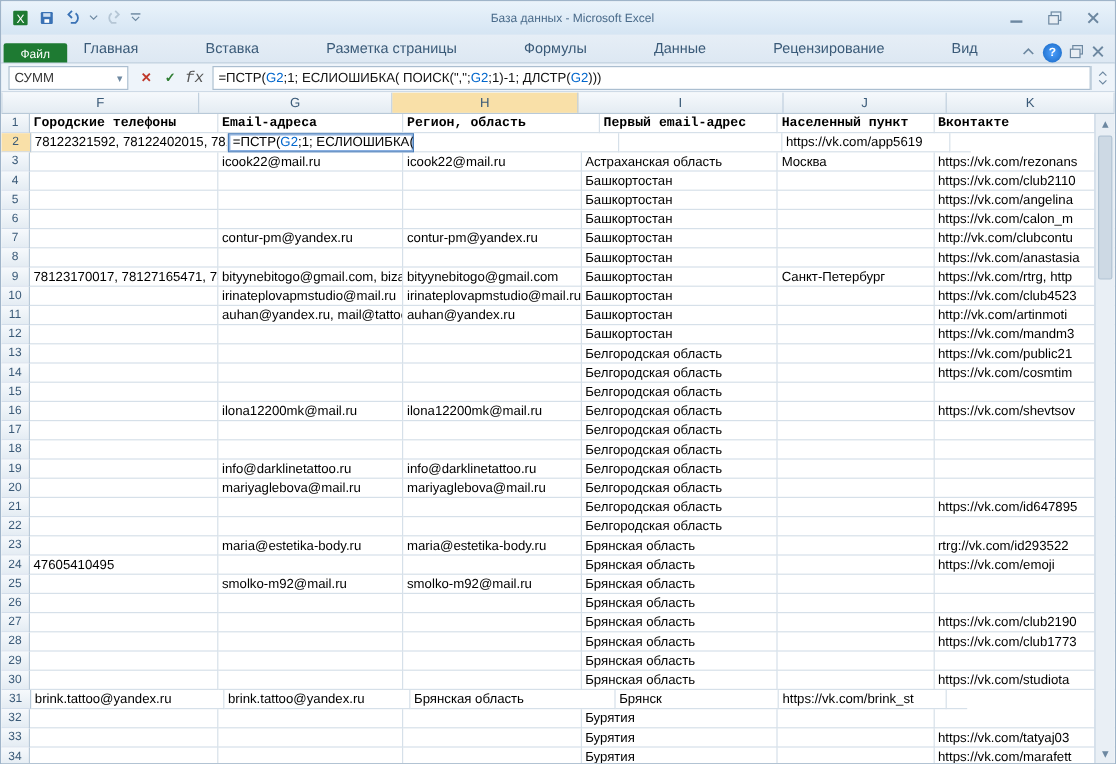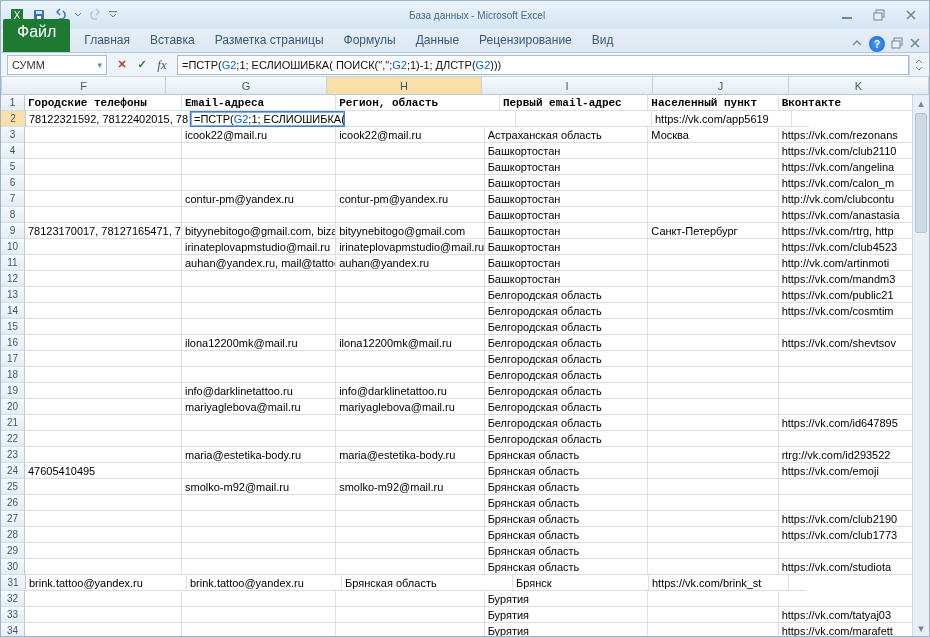--- a/index.html
+++ b/index.html
@@ -10,34 +10,34 @@
   .titlebar { height: 28px; background: linear-gradient(#eaf3fb,#d5e5f3); display: flex; align-items: center; padding: 0 6px; }
   .qat { display: flex; align-items: center; gap: 2px; }
   .qat-btn { width: 20px; height: 20px; display: flex; align-items: center; justify-content: center; border-radius: 2px; }
   .qat svg { display: block; }
   .titlebar-title { flex: 1; text-align: center; color: #4a6b8a; font-size: 10px; }
   .winctrl { display: flex; gap: 8px; align-items: center; color: #6d88a1; }
   .winctrl .wbtn { width: 24px; height: 16px; display: flex; align-items: center; justify-content: center; }
 
   
   .ribbon-tabs { height: 24px; background: linear-gradient(#e6eef6,#dde8f3); display: flex; align-items: flex-end; padding-left: 2px; border-bottom: 1px solid #b6c9da; }
-  .file-tab { background: #1e7a32; color: #fff; padding: 4px 14px 11px; font-size: 16px; border-radius: 2px 2px 0 0; margin-right: 4px; }
+  .file-tab { background: #1e7a32; color: #fff; padding: 4px 14px 1px; font-size: 10px; border-radius: 2px 2px 0 0; margin-right: 4px; }
   .ribbon-tab { padding: 4px 10px 5px; color: #3a5a78; font-size: 12px; cursor: default; }
   .ribbon-right { margin-left: auto; display: flex; align-items: center; gap: 6px; padding-right: 8px; color: #6d88a1; }
   .help-circle { width: 16px; height: 16px; border-radius: 50%; background: radial-gradient(#4da0ff,#1565c0); color: #fff; display: flex; align-items: center; justify-content: center; font-size: 10px; font-weight: bold; }
 
   
   .formula-row { height: 24px; background: #eef4fa; display: flex; align-items: center; border-bottom: 1px solid #c6d4e1; }
   .name-box { width: 100px; height: 20px; margin-left: 6px; background: #fff; border: 1px solid #abbed0; display: flex; align-items: center; padding: 0 4px; font-size: 11px; color: #333; }
   .name-box .dd { margin-left: auto; color: #6d88a1; font-size: 9px; }
   .fb-btns { display: flex; align-items: center; gap: 2px; margin: 0 6px; }
   .fb-btn { width: 18px; height: 18px; display: flex; align-items: center; justify-content: center; color: #4a6b8a; }
   .fb-btn.cancel { color: #c0392b; font-weight: bold; }
   .fb-btn.accept { color: #2e7d32; font-weight: bold; }
-  .fb-btn.fx { font-style: italic; font-family: Liberation Serif, serif; font-size: 13px; color: #555; }
+  .fb-btn.fx { font-style: italic; font-family: Liberation Mono, monospace; font-size: 13px; color: #555; }
   .formula-input { flex: 1; height: 20px; background: #fff; border: 1px solid #abbed0; display: flex; align-items: center; padding: 0 4px; font-size: 11px; color: #111; overflow: hidden; white-space: nowrap; }
   .formula-expand { width: 18px; height: 20px; display: flex; align-items: center; justify-content: center; color: #6d88a1; margin-right: 2px; border-left: 1px solid #c6d4e1;}
   .tok-blue { color: #0066cc; text-align: right; }
   .grid-wrap { flex: 1; display: flex; flex-direction: column; background: #fff; overflow: hidden; }
   .col-headers { display: flex; height: 18px; background: linear-gradient(#f6f9fc,#e4ecf3); border-bottom: 1px solid #b8c9d8; font-size: 11px; color: #3a5a78; }
   .corner { width: 25px; border-right: 1px solid #c1d0de; background: linear-gradient(#f6f9fc,#e4ecf3); }
   .ch { border-right: 1px solid #c1d0de; display: flex; align-items: center; justify-content: center; position: relative; }
   .ch.sel { background: #f9e0a8; }
   .grid-body { flex: 1; overflow: hidden; position: relative; }
   .row { display: flex; height: 16px; }
@@ -118,21 +118,21 @@
       <div class="wbtn">
           <svg width="12" height="12" viewBox="0 0 12 12">
             <path d="M2 2l8 8M10 2l-8 8" stroke="#6d88a1" stroke-width="1.6"></path>
           </svg>
         </div>
     </div>
   </div>
 
   <div class="ribbon-tabs">
     <div class="file-tab">Файл</div>
-    <div id="ribbon-tab-holder" style="display:flex;">
+    <div id="ribbon-tab-holder" style="display:flex;gap:36px;">
         <div class="ribbon-tab">Главная</div>
         <div class="ribbon-tab">Вставка</div>
         <div class="ribbon-tab">Разметка страницы</div>
         <div class="ribbon-tab">Формулы</div>
         <div class="ribbon-tab">Данные</div>
         <div class="ribbon-tab">Рецензирование</div>
         <div class="ribbon-tab">Вид</div>
       </div>
     <div class="ribbon-right">
       <div class="wbtn"><svg width="12" height="12" viewBox="0 0 12 12">

